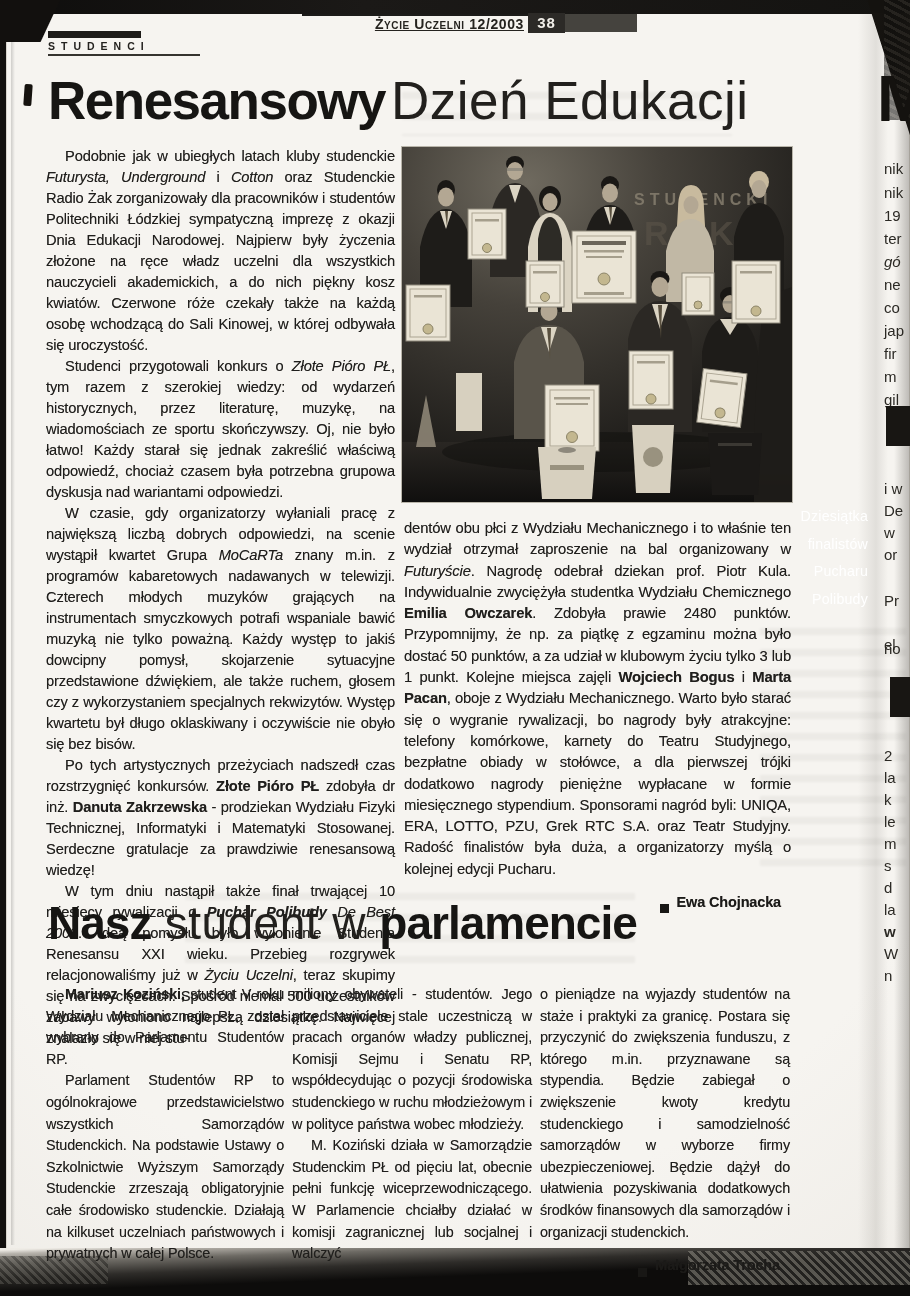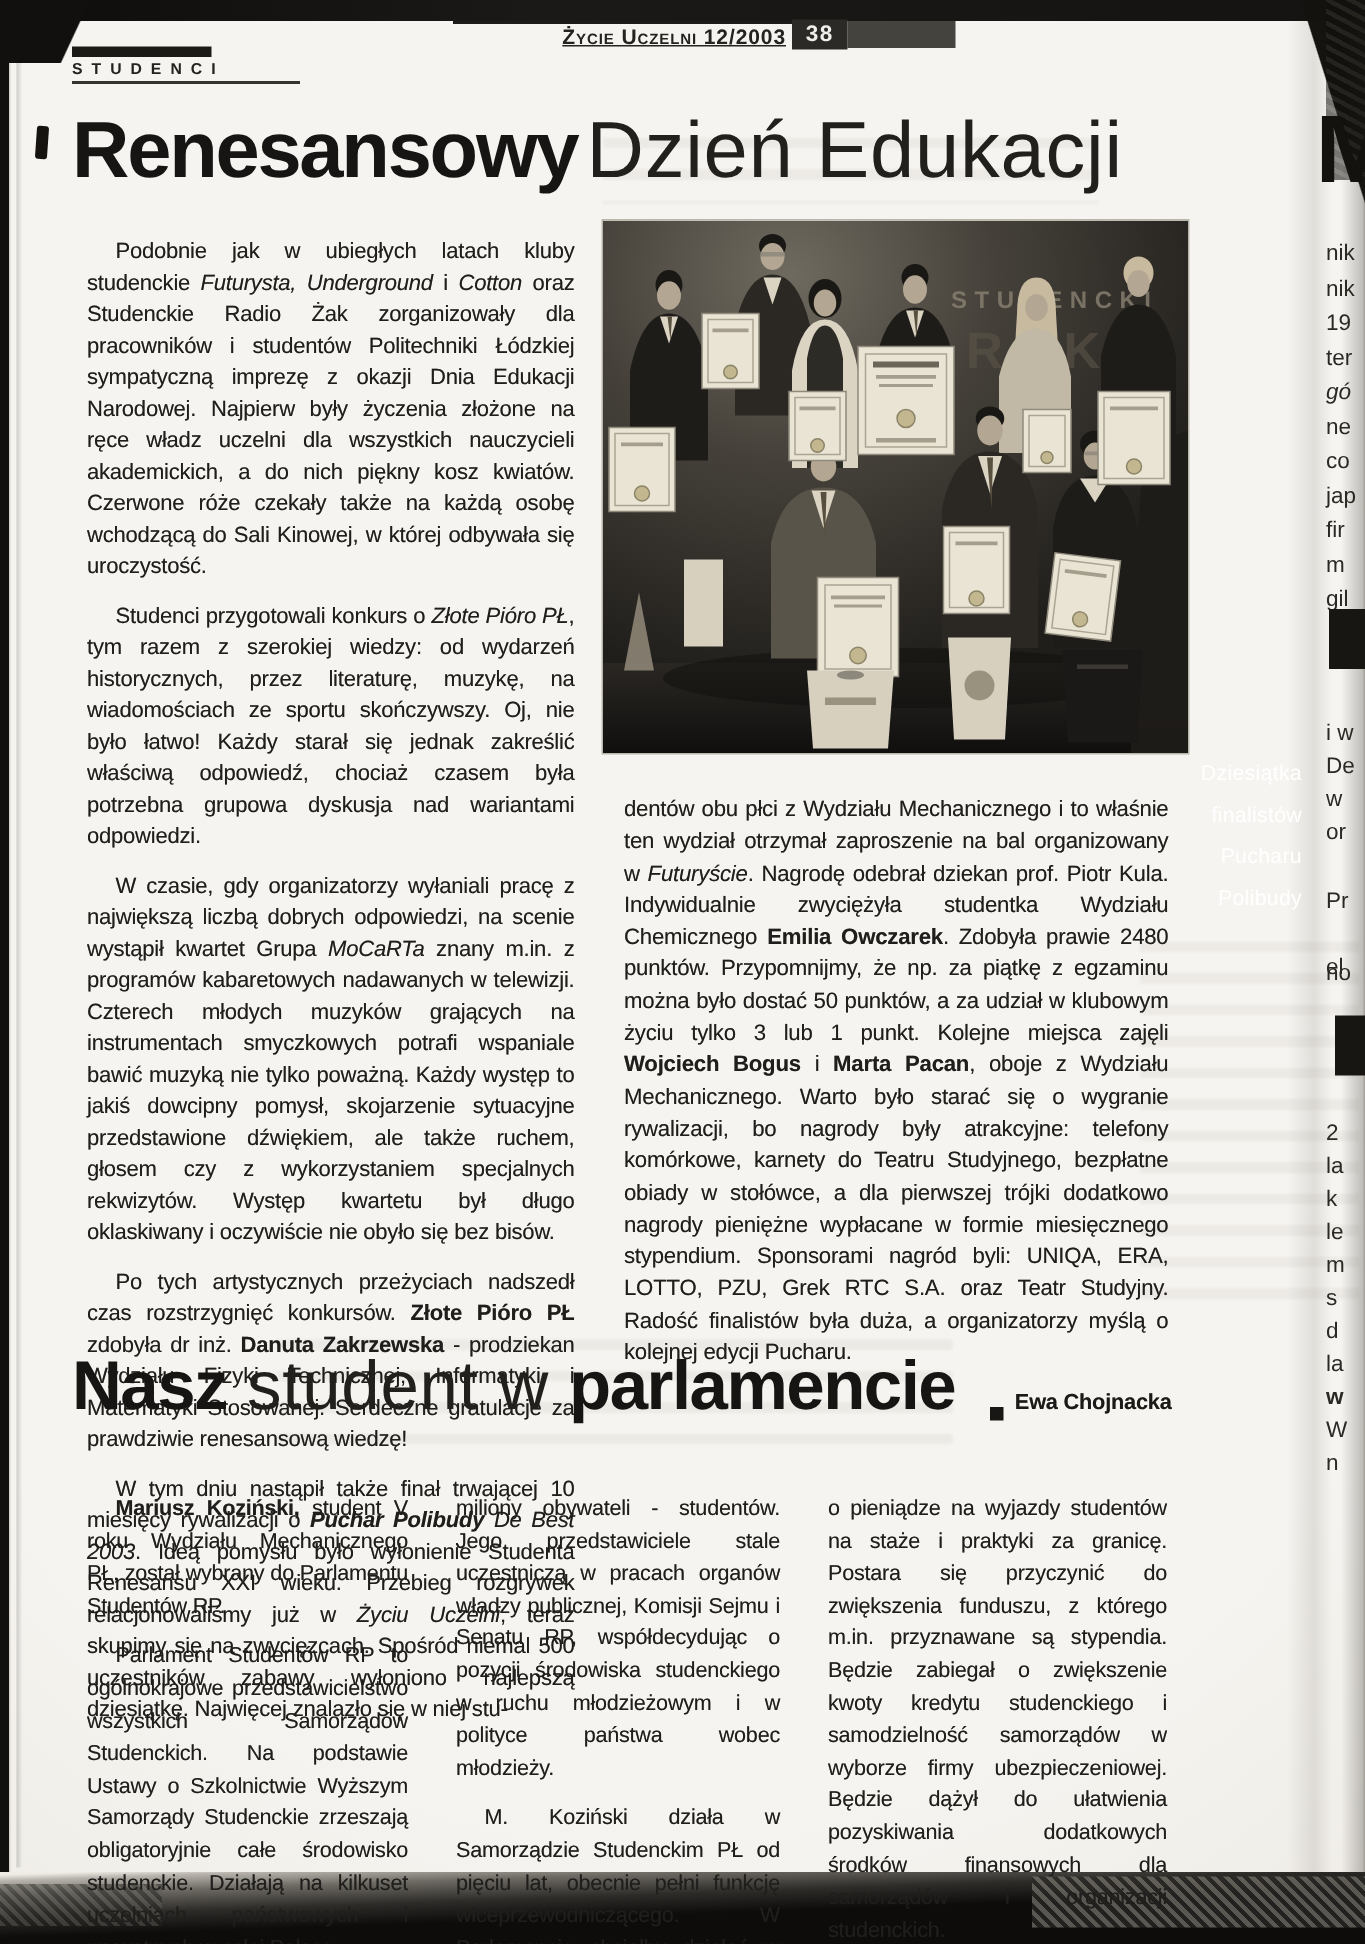--- a/index.html
+++ b/index.html
@@ -44,21 +44,21 @@
   .section-rule{position:absolute;left:48px;top:54px;width:152px;height:1.5px;background:#35332f;z-index:2;}
   
   .title1{position:absolute;left:48px;top:72px;margin:0;z-index:2;font-size:53px;line-height:1.1;color:#161513;white-space:nowrap;}
   .title1 .tb{font-weight:bold;letter-spacing:-1.5px;}
   .title1 .tl{font-weight:normal;letter-spacing:.5px;margin-left:6px;color:#22201d;}
   .title2{position:absolute;left:48px;top:898px;margin:0;z-index:2;font-size:46px;line-height:1.1;color:#161513;white-space:nowrap;}
   .title2 .tb{font-weight:bold;letter-spacing:-1px;}
   .title2 .tl{font-weight:normal;letter-spacing:.5px;color:#22201d;}
   
   .bodycol{position:absolute;z-index:2;color:#1f1e1c;text-shadow:0 0 .4px rgba(45,42,38,.55);}
-  .bodycol p{margin:12px;text-align:justify;text-indent:19px;}
+  .bodycol p{margin:0;text-align:justify;text-indent:19px;}
   .bodycol p.cont{text-indent:0;}
   .colL{left:46px;top:146px;width:349px;font-size:14.7px;line-height:21px;letter-spacing:-.15px;}
   .colR{left:404px;top:518px;width:387px;font-size:14.8px;line-height:21.3px;letter-spacing:-.15px;}
   .cols2{top:984px;font-size:14.4px;line-height:21.6px;letter-spacing:-.15px;}
   .c2a{left:46px;width:238px;} .c2b{left:292px;width:240px;} .c2c{left:540px;width:250px;}
   .byline{display:flex;justify-content:flex-end;align-items:flex-end;gap:8px;margin-top:12px;
           padding-right:10px;font-weight:bold;font-size:14.5px;color:#1b1a18;}
   .sq{width:9px;height:9px;background:#181715;flex:0 0 auto;}
   .b{font-weight:bold;} .i{font-style:italic;}
   

